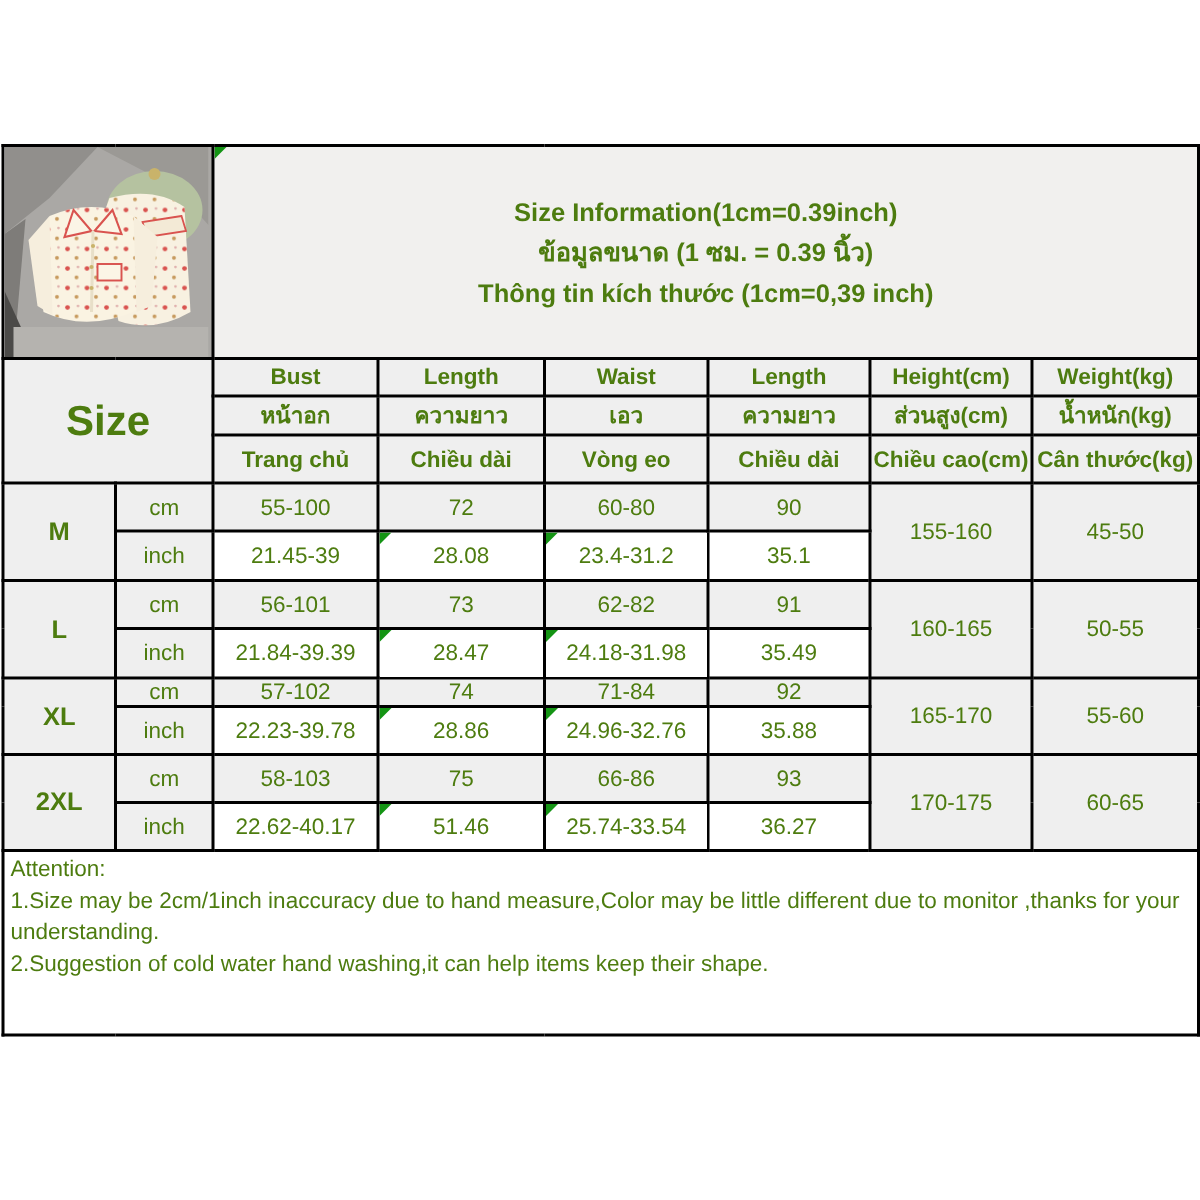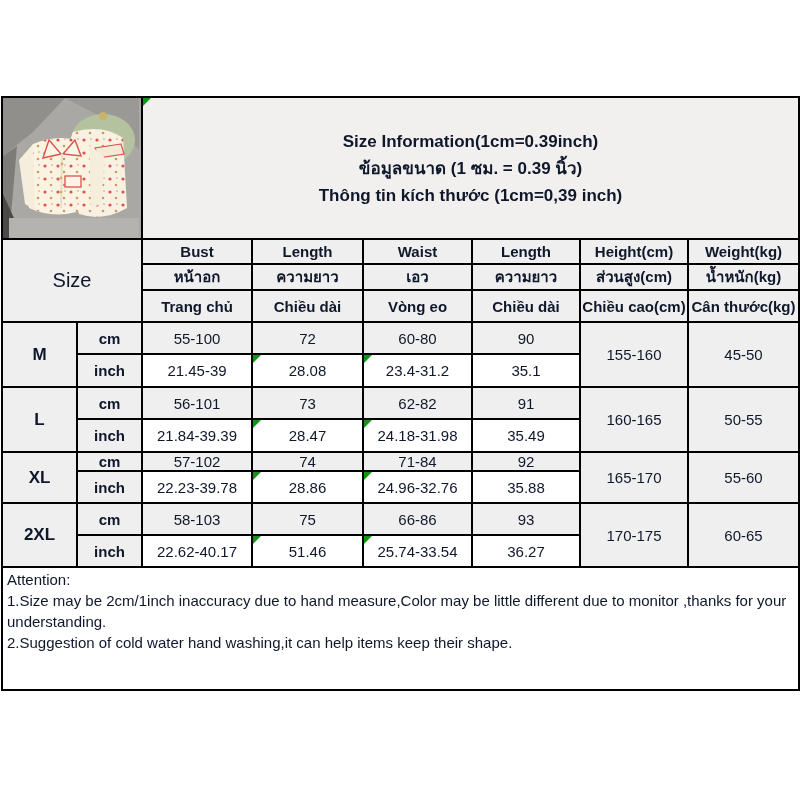--- a/index.html
+++ b/index.html
@@ -1,29 +1,29 @@
 <!DOCTYPE html>
 <html><head>
 <meta charset="utf-8">
 <style>
   html,body{margin:0;padding:0;background:#ffffff;}
   .canvas{position:relative;width:800px;height:800px;background:#fff;overflow:hidden;
-          font-family:"Liberation Sans","DejaVu Sans",sans-serif;color:#0f172a;}
+          font-family:"Liberation Sans","DejaVu Sans",sans-serif;color:#4d7c0f;}
   .sheet{position:absolute;top:96px;left:1px;width:797px;}
   table{border-collapse:collapse;table-layout:fixed;width:797px;}
   td{border:2px solid #000;padding:0;text-align:center;vertical-align:middle;
      font-size:15px;overflow:hidden;white-space:nowrap;}
   .gray{background:#efefef;}
   .white{background:#ffffff;}
   .photo-cell{padding:0;background:#aaa8a5;}
   .title-cell{background:#f1f0ee;position:relative;}
   .title-en,.title-th,.title-vi{font-weight:bold;font-size:17px;line-height:27px;}
-  .size-big{font-size:20px;font-weight:normal;}
+  .size-big{font-size:28px;font-weight:bold;}
   .size-label{font-size:17px;font-weight:bold;}
-  .unit{font-weight:bold;}
+  .unit{font-weight:normal;}
   .hdr{font-weight:bold;}
   .flag{position:relative;}
   .flag::before{content:"";position:absolute;top:0;left:0;width:0;height:0;
     border-left:8px solid #149414;border-bottom:8px solid transparent;}
   .attn-cell{text-align:left;vertical-align:top;padding:1px 4px;white-space:normal;
     font-size:15px;line-height:1.4;}
   .attn-cell div{margin:0;}
   svg{display:block;}
 </style>
 </head>

